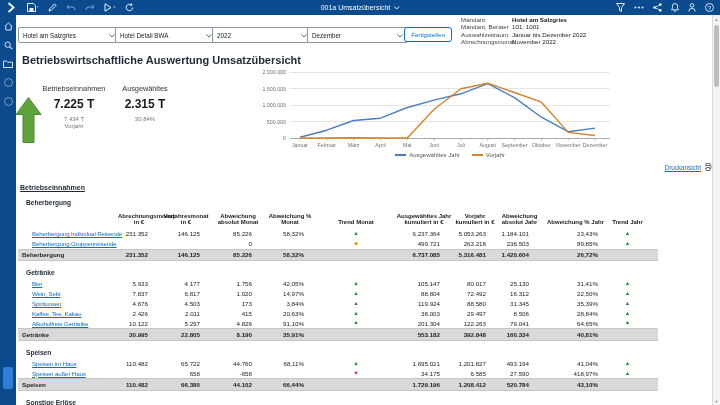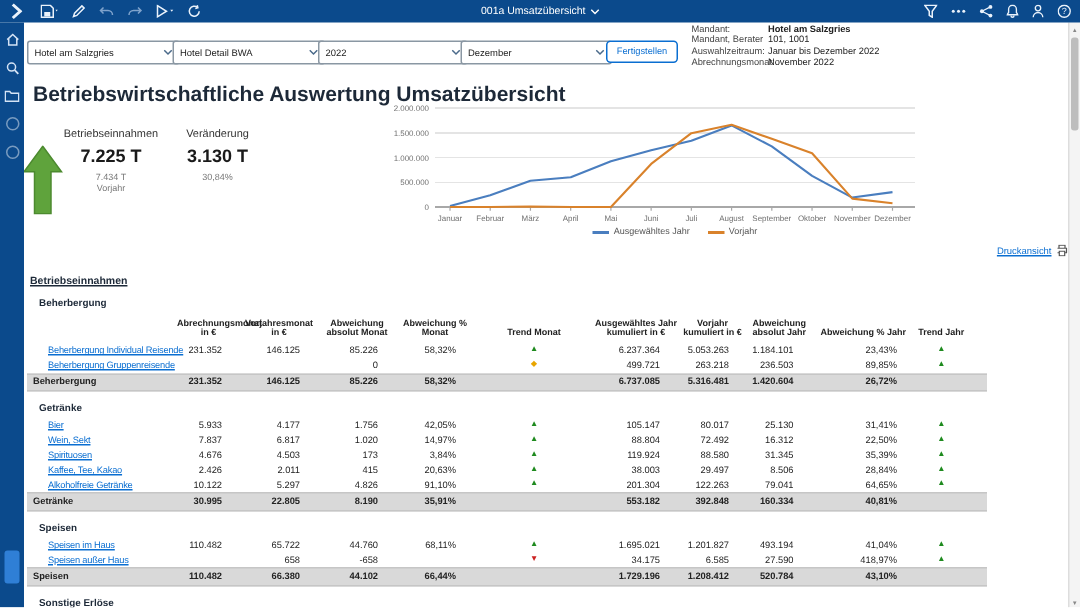--- a/index.html
+++ b/index.html
@@ -29,21 +29,21 @@
   .dd .caret{color:#4a6a8a;}
   .finish-btn{position:absolute;left:404px;top:27px;width:46px;height:13px;background:#fff;border:1px solid #0a6ed1;
       border-radius:3px;color:#0a6ed1;font-size:6.2px;display:flex;align-items:center;justify-content:center;cursor:pointer;}
   
   .info{position:absolute;left:461px;top:16px;font-size:6.2px;line-height:7.3px;}
   .info-row{display:flex;}
   .ilabel{width:51px;color:#444;}
   .ivalue{color:#222;}
   .ivalue.b{font-weight:bold;}
   
-  .page-title{position:absolute;left:22px;top:54px;font-size:14px;font-weight:bold;color:#1d2938;}
+  .page-title{position:absolute;left:22px;top:54px;font-size:11px;font-weight:bold;color:#1d2938;}
   
   .kpi-arrow{position:absolute;left:15px;top:97px;}
   .kpi{position:absolute;left:36px;top:84px;display:grid;grid-template-columns:76px 62px;column-gap:2px;text-align:center;}
   .kpi .klabel{font-size:7.3px;color:#333;}
   .kpi .kvalue{font-size:12px;font-weight:bold;color:#1a1a1a;margin-top:4px;}
   .kpi .ksub{font-size:6px;color:#777;margin-top:5px;line-height:7px;}
   
   .chart-wrap{position:absolute;left:240px;top:62px;}
   .legend{position:absolute;left:290px;top:152px;width:320px;display:flex;justify-content:center;gap:12px;
           font-size:6px;color:#555;align-items:center;}
@@ -238,23 +238,23 @@
 
   <div class="page-title">Betriebswirtschaftliche Auswertung Umsatzübersicht</div>
 
   <span class="kpi-arrow">
     <svg width="27" height="46" viewBox="0 0 27 46">
         <path d="M13.5 0.5 L26 17.5 L19 17.5 L19 45.5 L8 45.5 L8 17.5 L1 17.5 Z" fill="#5fa33c" stroke="#4c8a2f" stroke-width="1"></path>
       </svg>
   </span>
   <div class="kpi">
     <div class="klabel">Betriebseinnahmen</div>
-    <div class="klabel">Veränderung</div>
+    <div class="klabel">Ausgewähltes</div>
     <div class="kvalue">7.225 T</div>
-    <div class="kvalue">3.130 T</div>
+    <div class="kvalue">2.315 T</div>
     <div class="ksub">
       <span>7.434 T</span><br><span>Vorjahr</span>
     </div>
     <div class="ksub">30,84%</div>
   </div>
 
   <div class="chart-wrap">
     <svg id="chart-svg" width="372" height="96" viewBox="0 0 372 96">
         <line x1="50" y1="76" x2="370" y2="76" stroke="#a8a8a8" stroke-width="1" shape-rendering="crispEdges"></line>
         <text x="46" y="78" text-anchor="end" font-size="5.3" fill="#707070" font-family="Liberation Sans,sans-serif">0</text>

